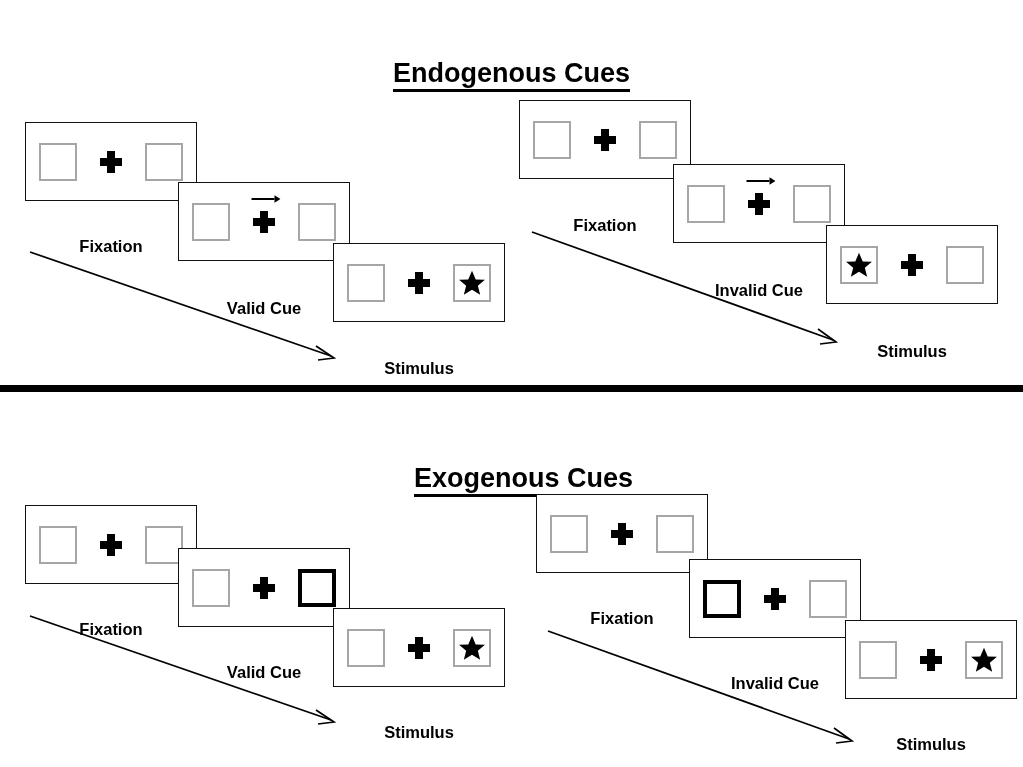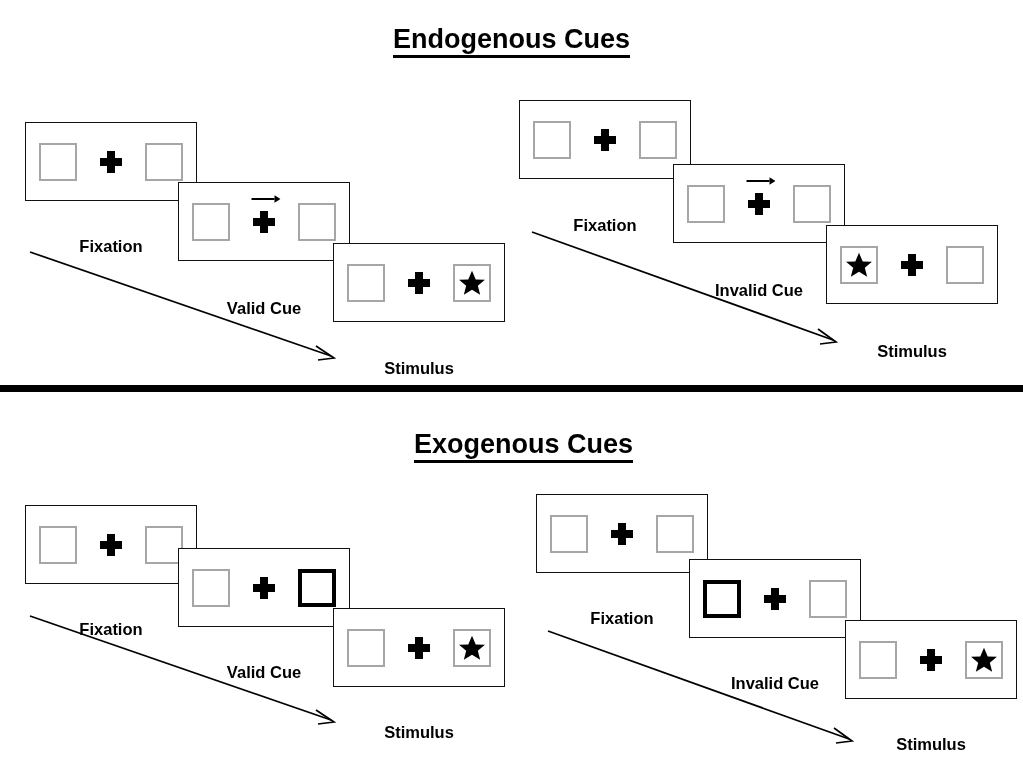--- a/index.html
+++ b/index.html
@@ -14,20 +14,21 @@
   .stage{position:absolute;left:0;top:0;width:1023px;height:767px;}
 
   
   .section-title{
     position:absolute;
     width:100%;
     text-align:center;
     font-size:27px;
     font-weight:bold;
     letter-spacing:0px;
+    margin-top:34px;
   }
   .section-title span{
     border-bottom:3px solid #000;
     padding-bottom:1px;
   }
 
   
   .divider{
     position:absolute;
     left:0; width:1023px;

